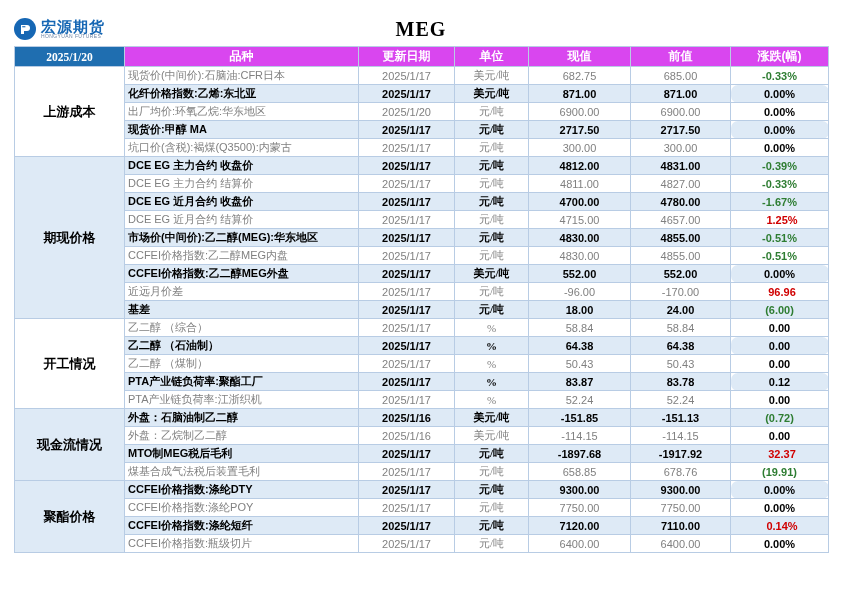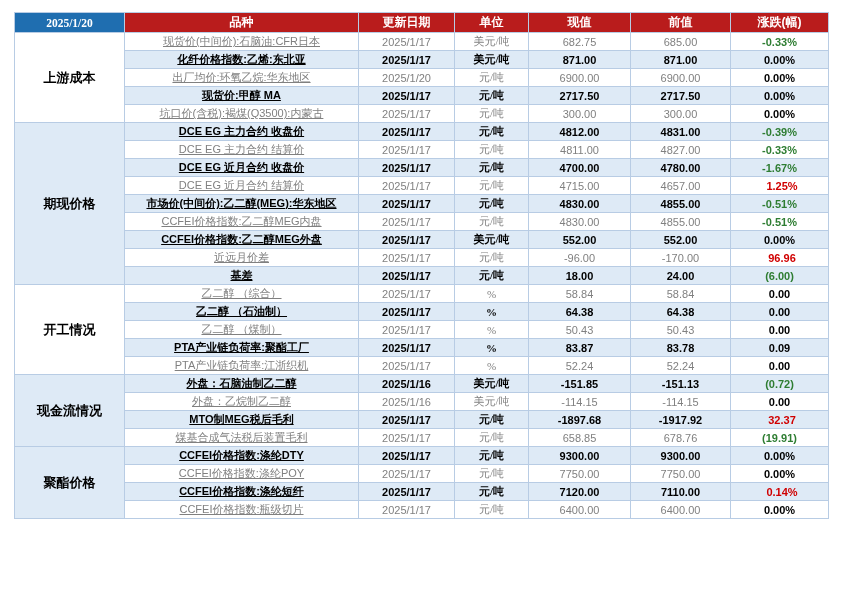--- a/index.html
+++ b/index.html
@@ -37,46 +37,62 @@
   col.c0{width:110px;}
   col.c1{width:234px;}
   col.c2{width:96px;}
   col.c3{width:74px;}
   col.c4{width:102px;}
   col.c5{width:100px;}
   col.c6{width:98px;}
 
   th,td{border:1px solid #b8cce4;height:17px;padding:0 3px;}
   thead th{
-    background:#b91c1c;color:#ffffff;font-weight:bold;font-size:12px;
+    background:#d946ef;color:#ffffff;font-weight:bold;font-size:12px;
     text-align:center;height:19px;
   }
   thead th.date-cell{background:#1f6eb0;font-size:11.5px;font-family:"Liberation Serif",serif;}
 
   td.group{
     text-align:center;font-weight:bold;font-size:13px;
     background:#ffffff;
     margin-left:8px;
   }
-  td.name{text-align:center;font-size:11px;text-decoration:underline;}
+  td.name{text-align:left;font-size:11px;}
   td.c{text-align:center;font-size:11px;}
   .bold{font-weight:bold;}
   .grey{color:#808080;}
   .blue-row td{background:#deeaf6;}
   .white-row td{background:#ffffff;}
   .neg{color:#2e7d32;font-weight:bold;margin-left:36px;}
   .pos{color:#d00000;font-weight:bold;padding-left:8px;}
-  .zero{font-weight:bold;color:#000;}
+  .zero{font-weight:bold;color:#000;border-radius:7px;}
   .unit{font-family:"Liberation Serif", serif;}
 </style>
 </head>
 <body>
 
 <div class="page">
 
+  <div class="header">
+    <div class="logo">
+      <div class="logo-badge">
+        <svg width="16" height="16" viewBox="0 0 16 16" aria-hidden="true">
+          <circle cx="8" cy="8" r="7.5" fill="#1667b4"></circle>
+          <path d="M4 4 h6 a3 3 0 0 1 0 6 h-3 v3 h-3 z" fill="#ffffff"></path>
+          <rect x="5.2" y="5.2" width="3.2" height="1.1" fill="#1667b4"></rect>
+        </svg>
+      </div>
+      <div class="logo-text">
+        <div class="logo-cn">宏源期货</div>
+        <div class="logo-en">HONGYUAN FUTURES</div>
+      </div>
+    </div>
+    <div class="title">MEG</div>
+  </div>
 
   <table>
     <colgroup>
       <col class="c0">
         <col class="c1">
         <col class="c2">
         <col class="c3">
         <col class="c4">
         <col class="c5">
         <col class="c6">
@@ -231,21 +247,21 @@
           <td class="c grey">50.43</td>
           <td class="c grey">50.43</td>
           <td class="c zero">0.00</td>
         </tr>
         <tr class="blue-row">
           <td class="name bold">PTA产业链负荷率:聚酯工厂</td>
           <td class="c bold">2025/1/17</td>
           <td class="c unit bold">%</td>
           <td class="c bold">83.87</td>
           <td class="c bold">83.78</td>
-          <td class="c zero">0.09</td>
+          <td class="c zero">0.12</td>
         </tr>
         <tr class="white-row">
           <td class="name grey">PTA产业链负荷率:江浙织机</td>
           <td class="c grey">2025/1/17</td>
           <td class="c unit grey">%</td>
           <td class="c grey">52.24</td>
           <td class="c grey">52.24</td>
           <td class="c zero">0.00</td>
         </tr>
         <tr class="blue-row">

